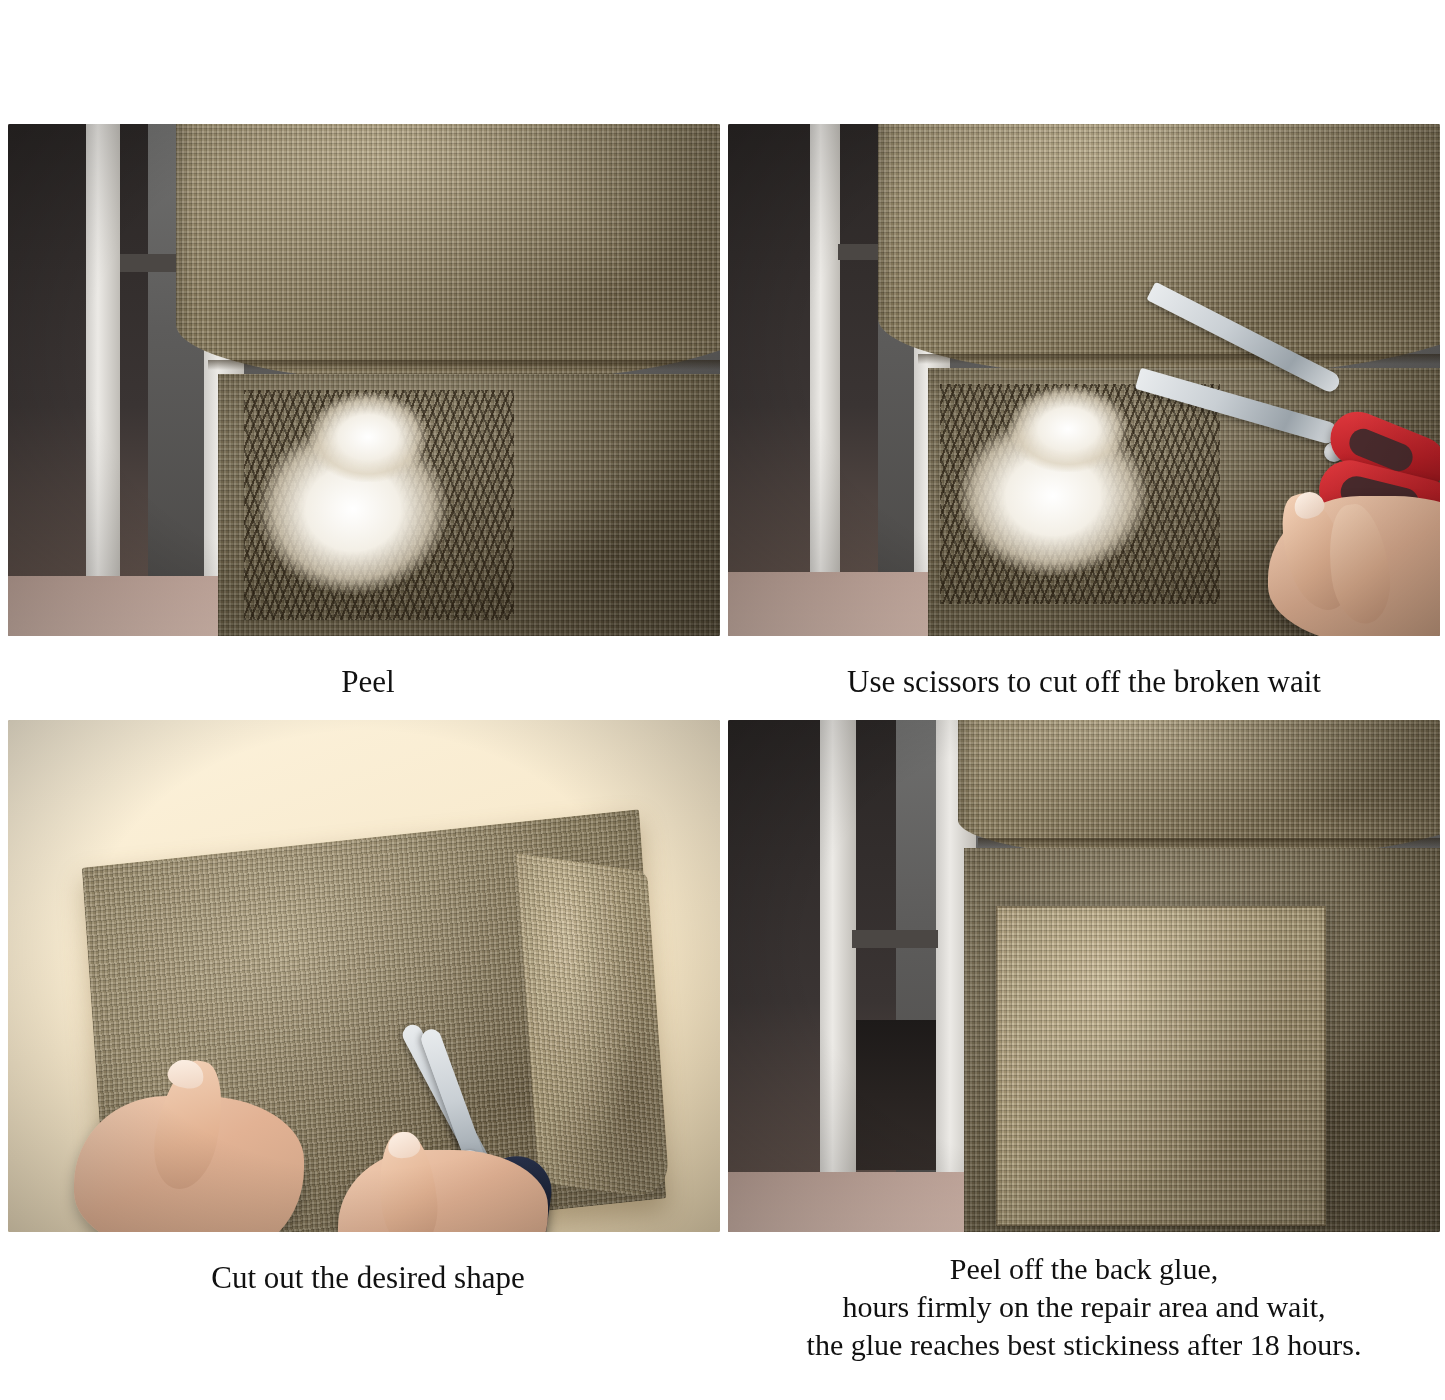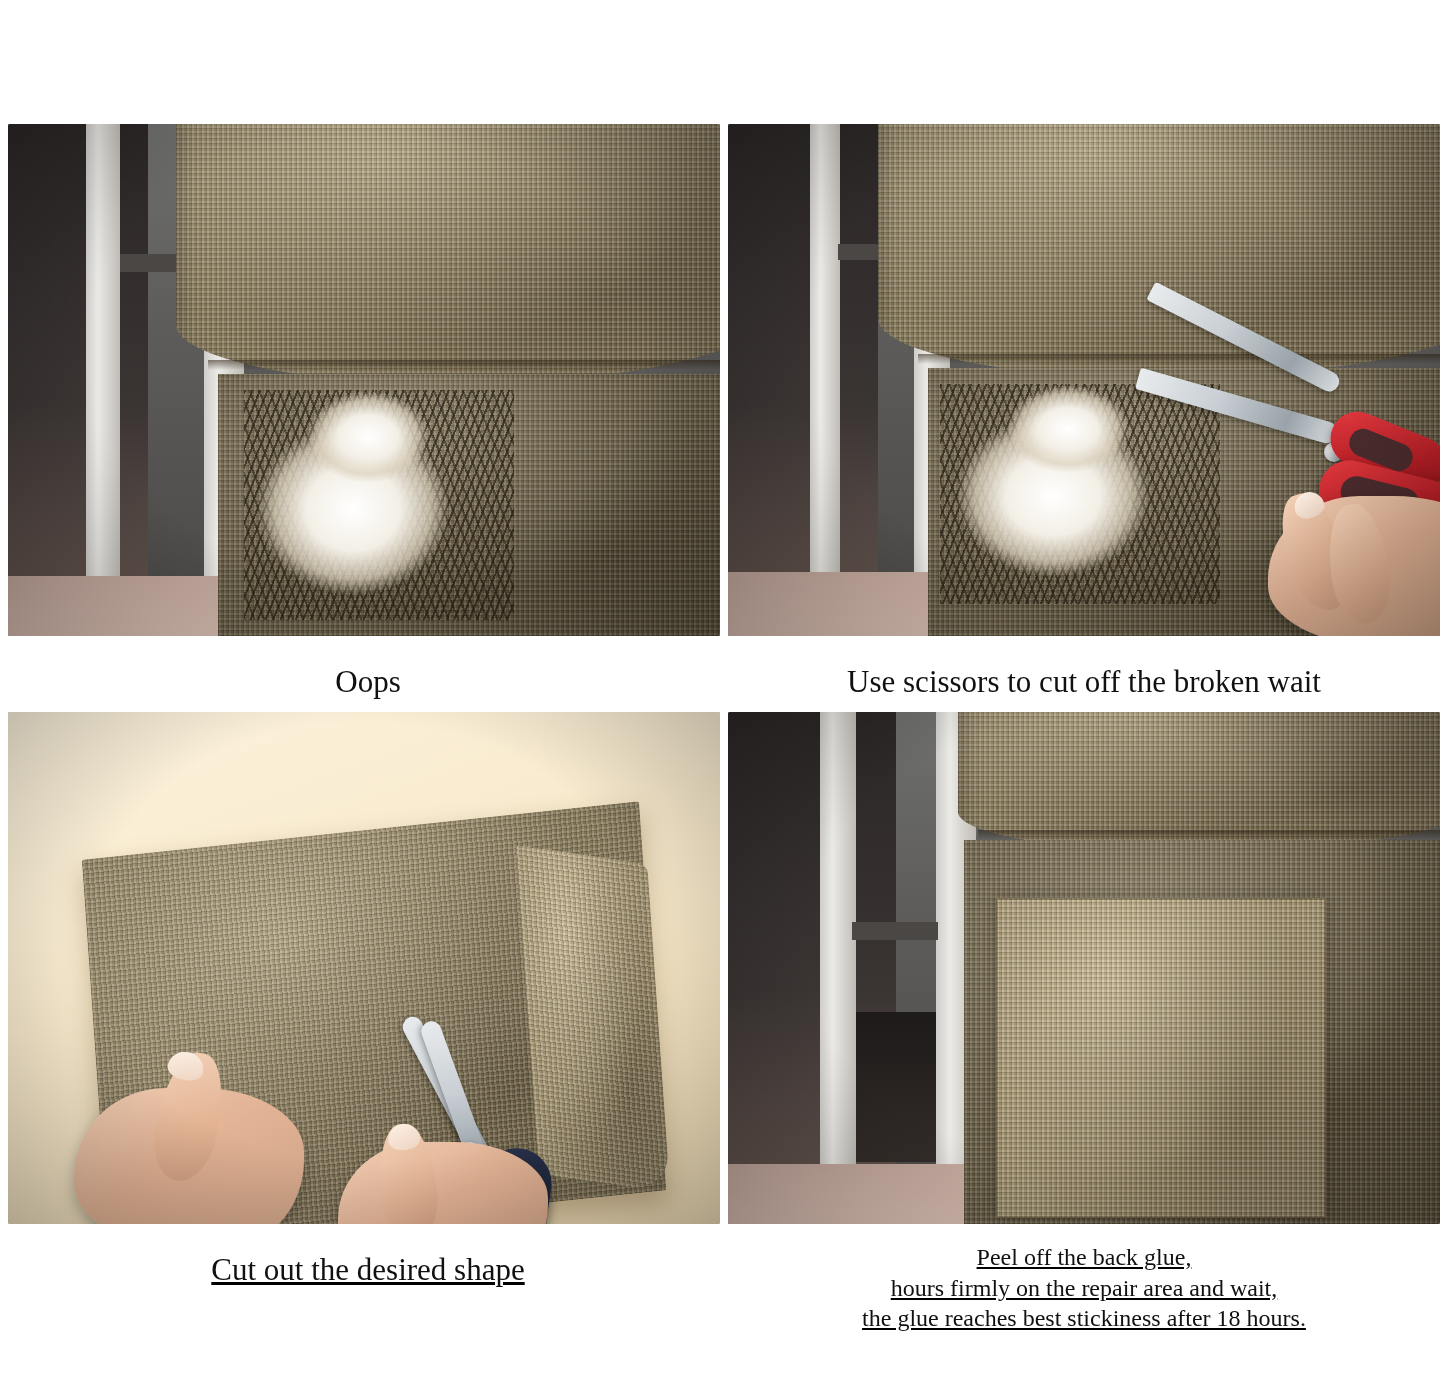--- a/index.html
+++ b/index.html
@@ -37,42 +37,41 @@
     width: 1430px;
     display: grid;
     grid-template-columns: 720px 712px;
     column-gap: 0px;
     row-gap: 0px;
   }
   .cell {
     position: relative;
   }
   .cell.r2 {
-    margin-top: 10px;
-    text-decoration: underline;
+    margin-top: 18px;
   }
   .photo {
     position: relative;
     width: 712px;
     height: 512px;
     overflow: hidden;
     border-radius: 2px;
     background: #8a7a60;
   }
   .caption {
     text-align: center;
     font-family: "Liberation Serif", serif;
     font-size: 31px;
     color: #111111;
     margin-top: 26px;
     line-height: 1.3;
   }
   .caption.multi {
     margin-top: 18px;
-    font-size: 24px;
+    font-size: 30px;
     line-height: 1.26;
   }
 
   
   .wall {
     position: absolute;
     inset: 0;
     background: linear-gradient(180deg, #6f6f6e 0%, #5d5c5b 40%, #4a4846 100%);
   }
   .doorway {
@@ -213,21 +212,21 @@
         <div class="burlap cushion" style="left:168px;top:-40px;width:600px;height:300px;"></div>
         <div class="seamline" style="left:200px;top:236px;width:530px;"></div>
 
         <div class="burlap dark" style="left:210px;top:250px;width:520px;height:262px;"></div>
 
         <div class="fray" style="left:236px;top:266px;width:270px;height:230px;"></div>
         <div class="damage" style="left:250px;top:300px;width:190px;height:170px;"></div>
         <div class="damage" style="left:300px;top:268px;width:120px;height:90px;"></div>
         <div class="vignette"></div>
       </div>
-      <div class="caption">Oops</div>
+      <div class="caption">Peel</div>
     </div>
 
     <div class="cell">
       <div class="photo">
         <div class="wall"></div>
         <div class="doorway" style="left:0;top:0;width:150px;height:512px;"></div>
         <div class="doorframe" style="left:82px;top:0;width:30px;height:512px;"></div>
         <div class="doorframe" style="left:186px;top:0;width:36px;height:512px;"></div>
         <div style="position:absolute;left:110px;top:120px;width:80px;height:16px;background:#4b4744;"></div>
         <div class="floor" style="left:0;top:448px;width:226px;height:64px;"></div>

